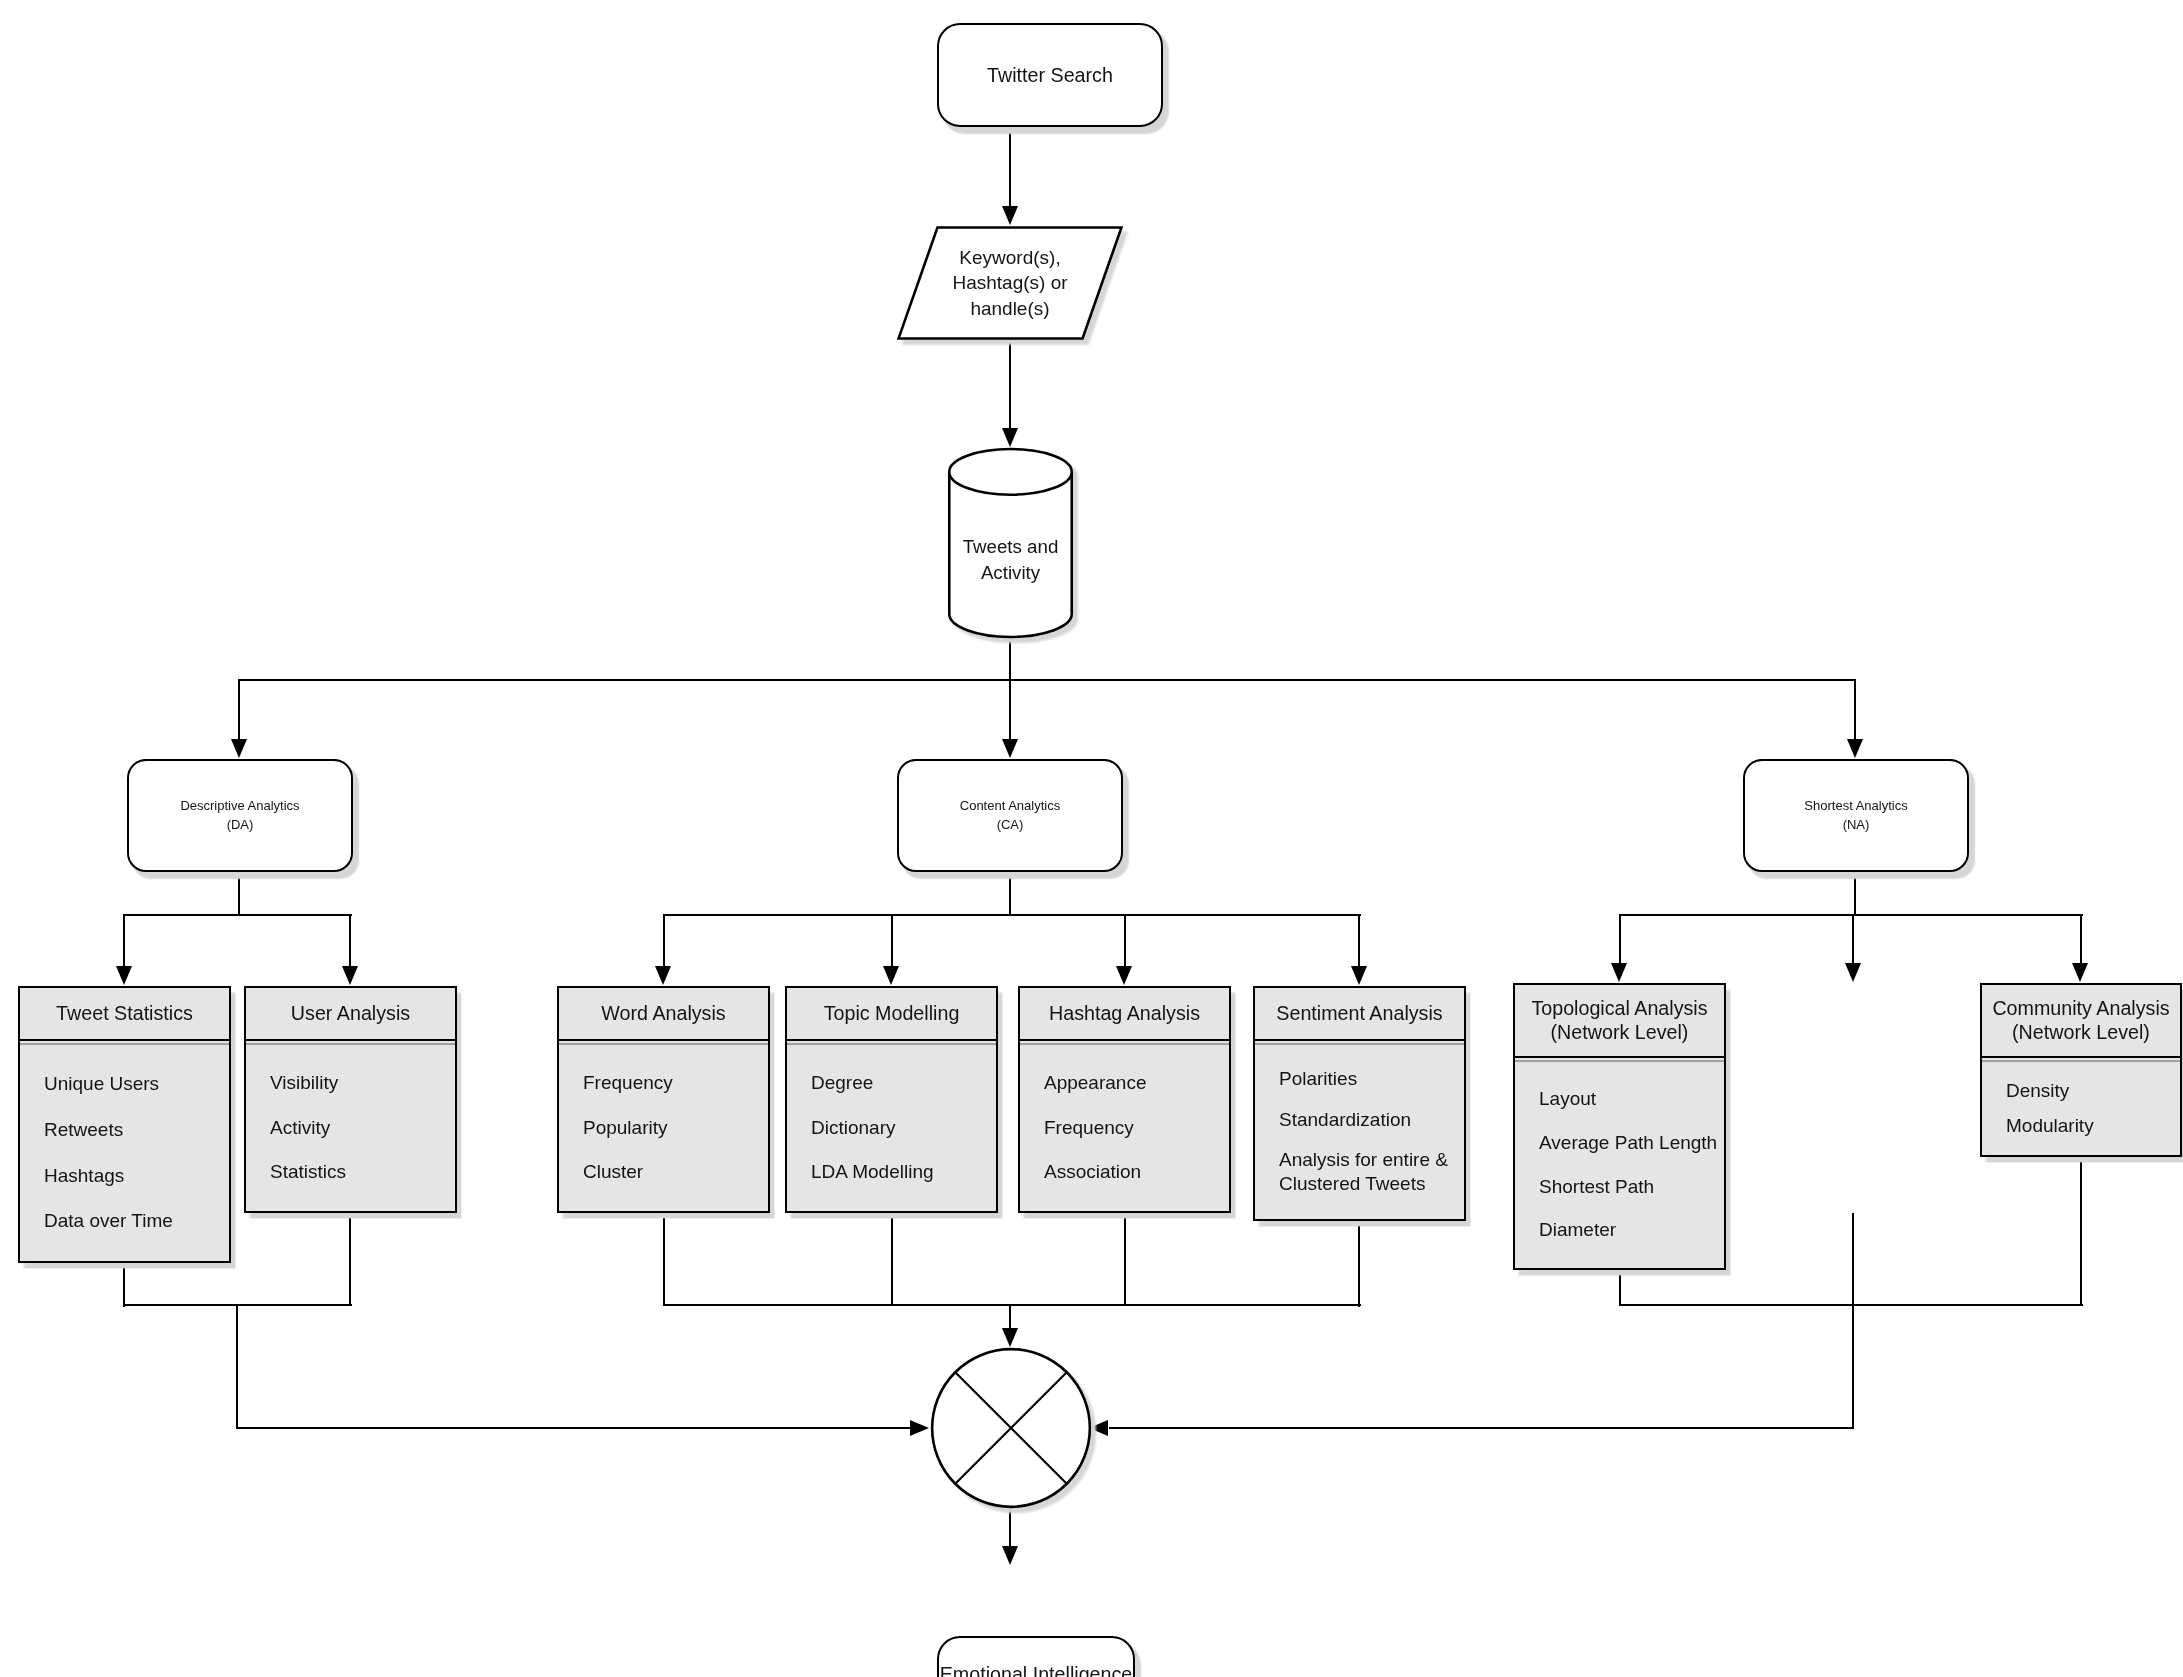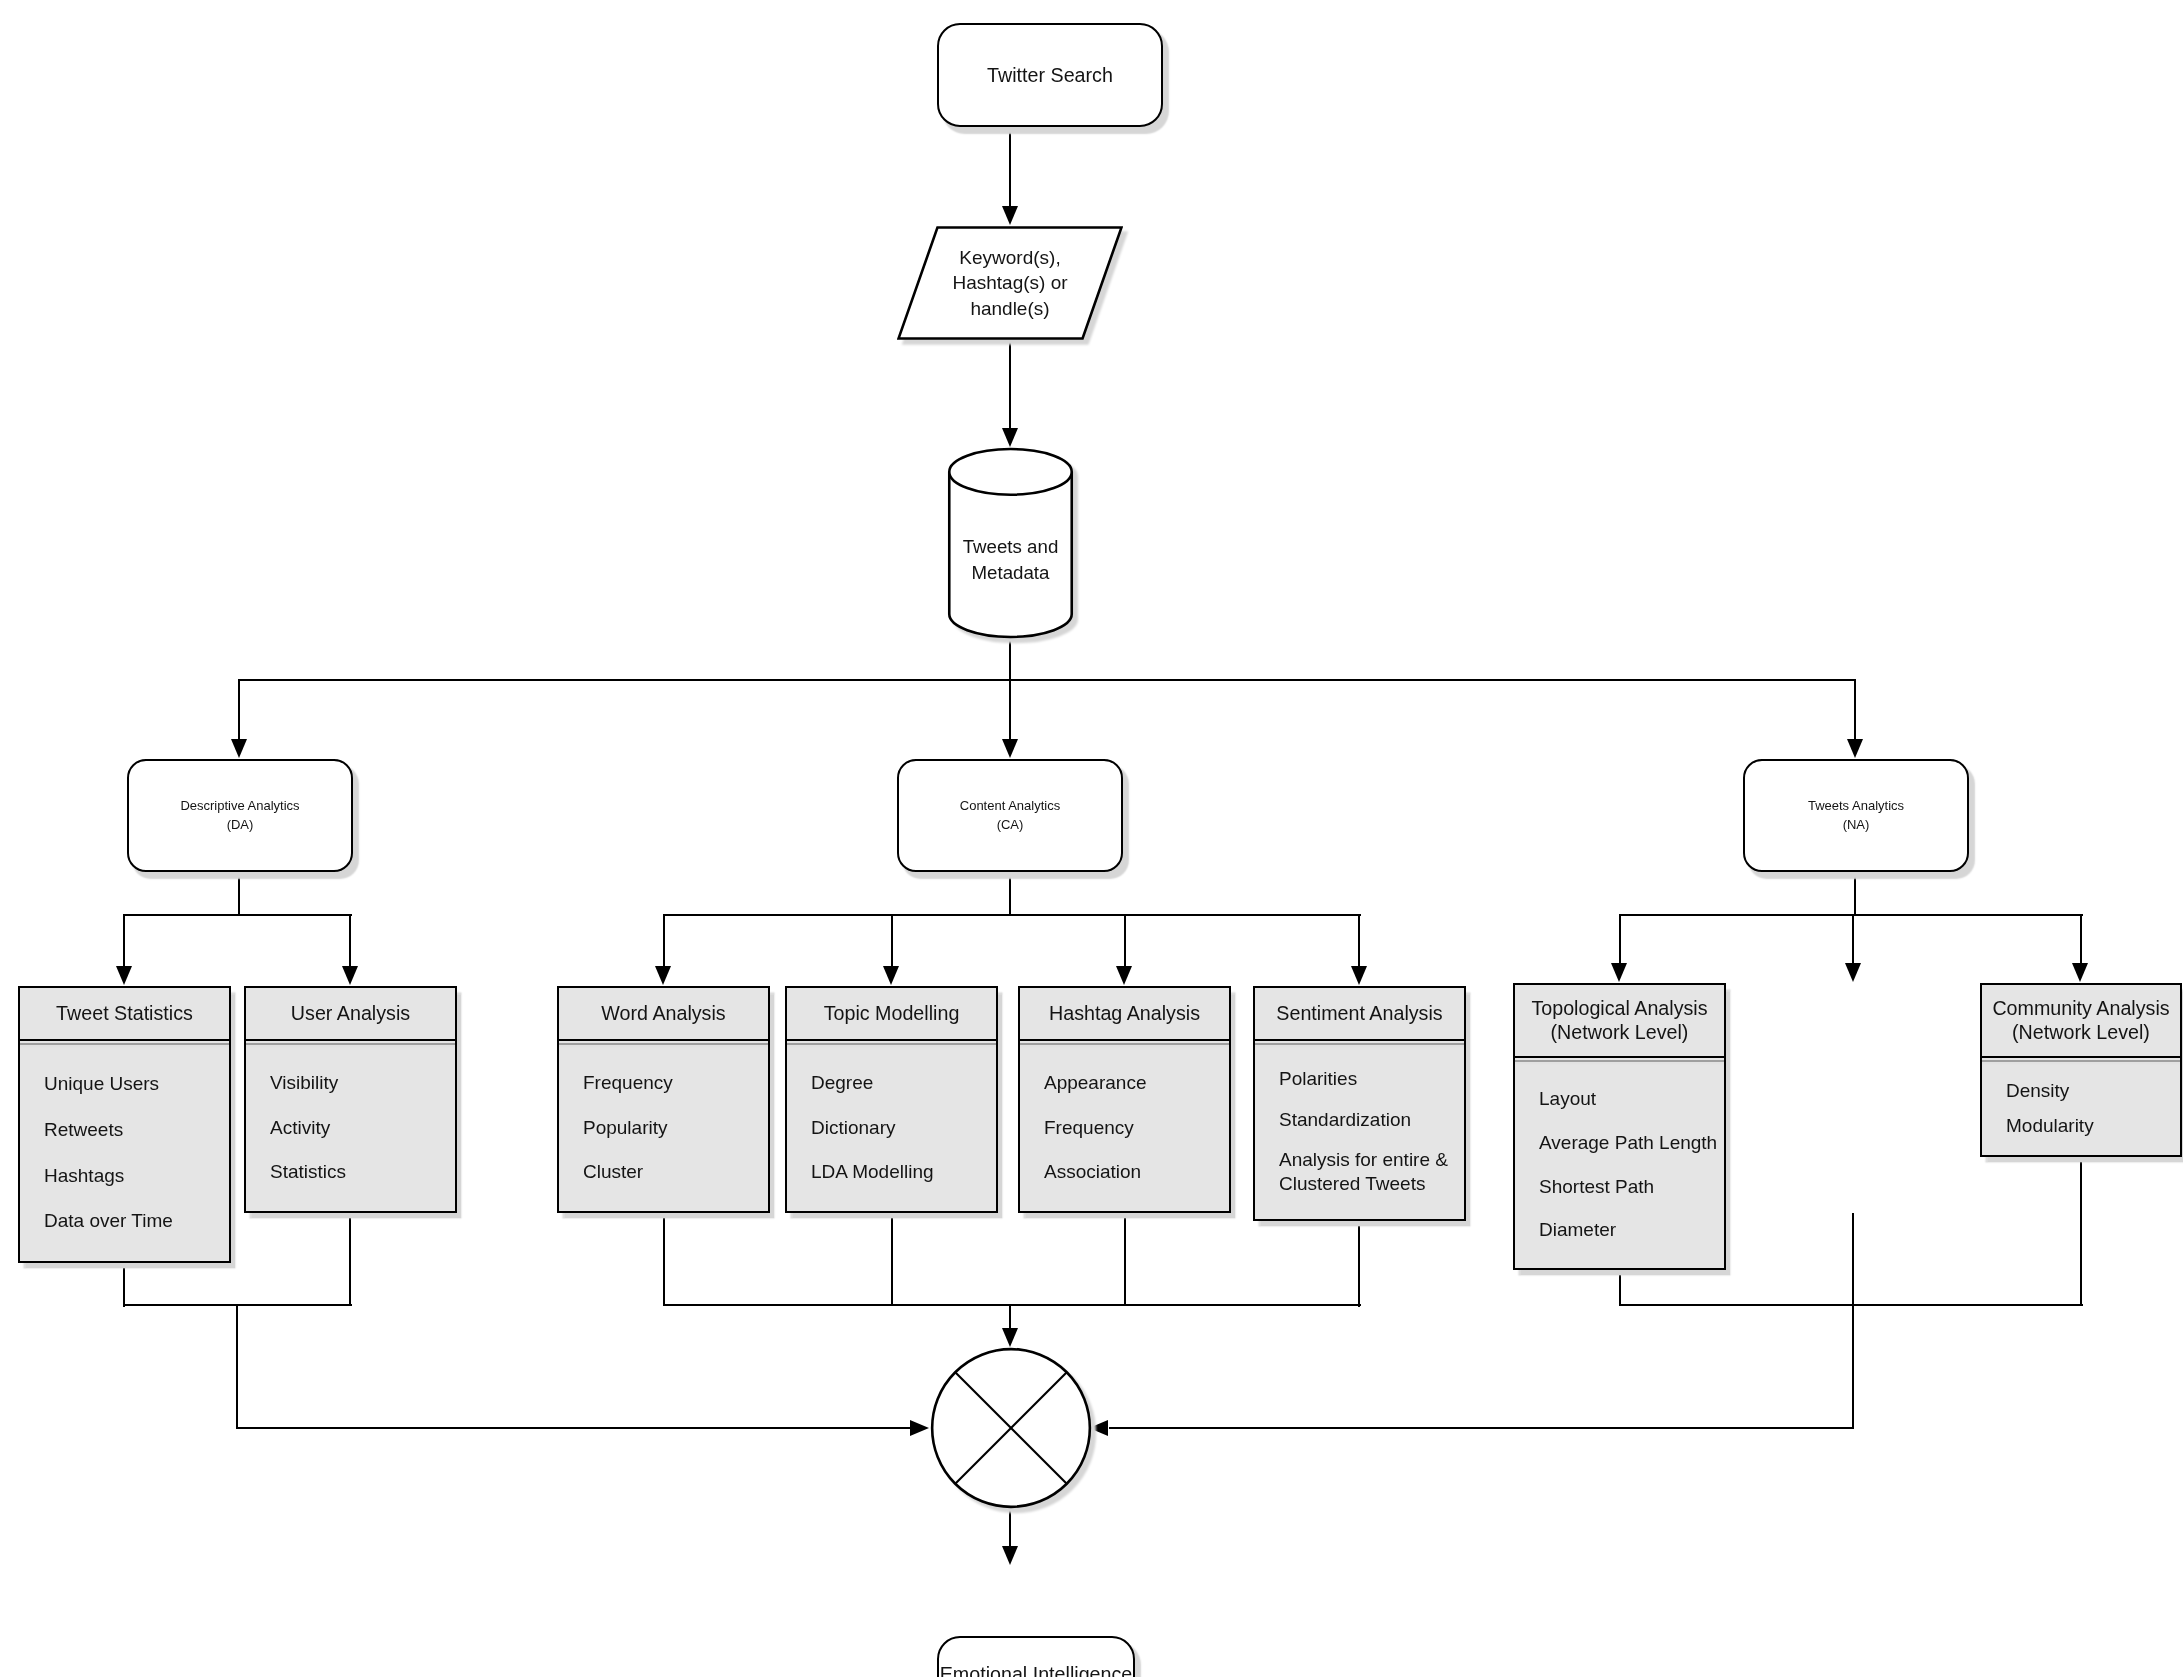--- a/index.html
+++ b/index.html
@@ -140,33 +140,33 @@
 Hashtag(s) or
 handle(s)</span>
   </div>
 
   <svg class="shape" style="left:947px;top:447px" width="127" height="192" viewBox="0 0 244 370">
     <path d="M 4,48 L 4,322 A 118,44 0 0 0 240,322 L 240,48" fill="#ffffff" stroke="#000000" stroke-width="5"></path>
     <ellipse cx="122" cy="48" rx="118" ry="44" fill="#ffffff" stroke="#000000" stroke-width="5"></ellipse>
   </svg>
   <div class="overlay" style="left:937px;top:518px;width:147px;height:83px;font-size:18.7px">
     <span>Tweets and
-Metadata</span>
+Activity</span>
   </div>
 
   <div class="box main" style="left:127px;top:759px;width:226px;height:113px">
     <span>Descriptive Analytics
 (DA)</span>
   </div>
   <div class="box main" style="left:897px;top:759px;width:226px;height:113px">
     <span>Content Analytics
 (CA)</span>
   </div>
   <div class="box main" style="left:1743px;top:759px;width:226px;height:113px">
-    <span>Tweets Analytics
+    <span>Shortest Analytics
 (NA)</span>
   </div>
 
   <div class="sub" style="left:18px;top:986px;width:213px;height:277px">
     <div class="sub-h">Tweet Statistics</div>
     <div class="sub-sep"></div>
     <div class="sub-items">
       <div class="it">Unique Users</div>
       <div class="it">Retweets</div>
       <div class="it">Hashtags</div>

